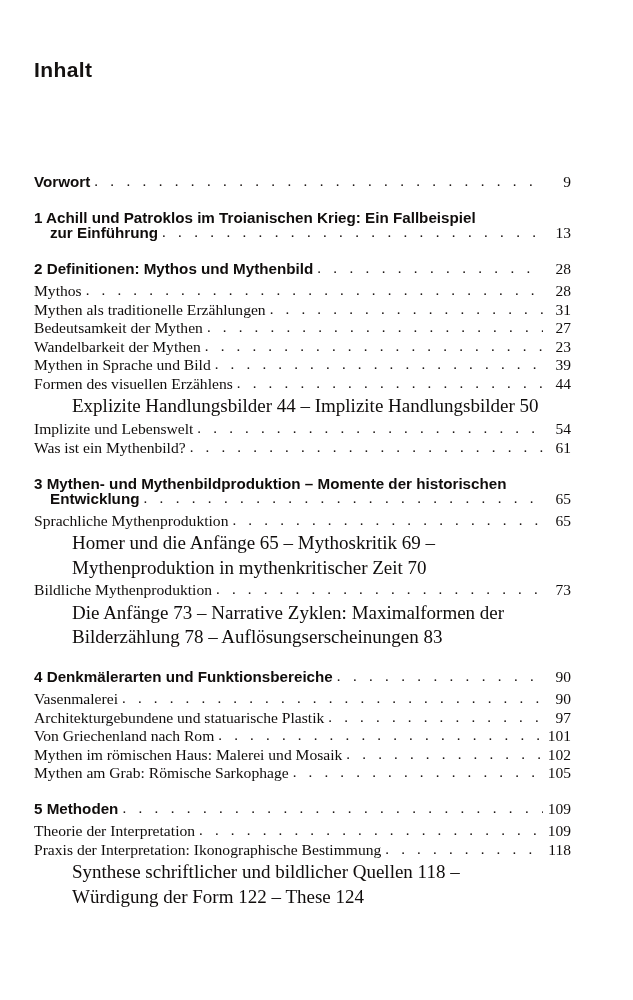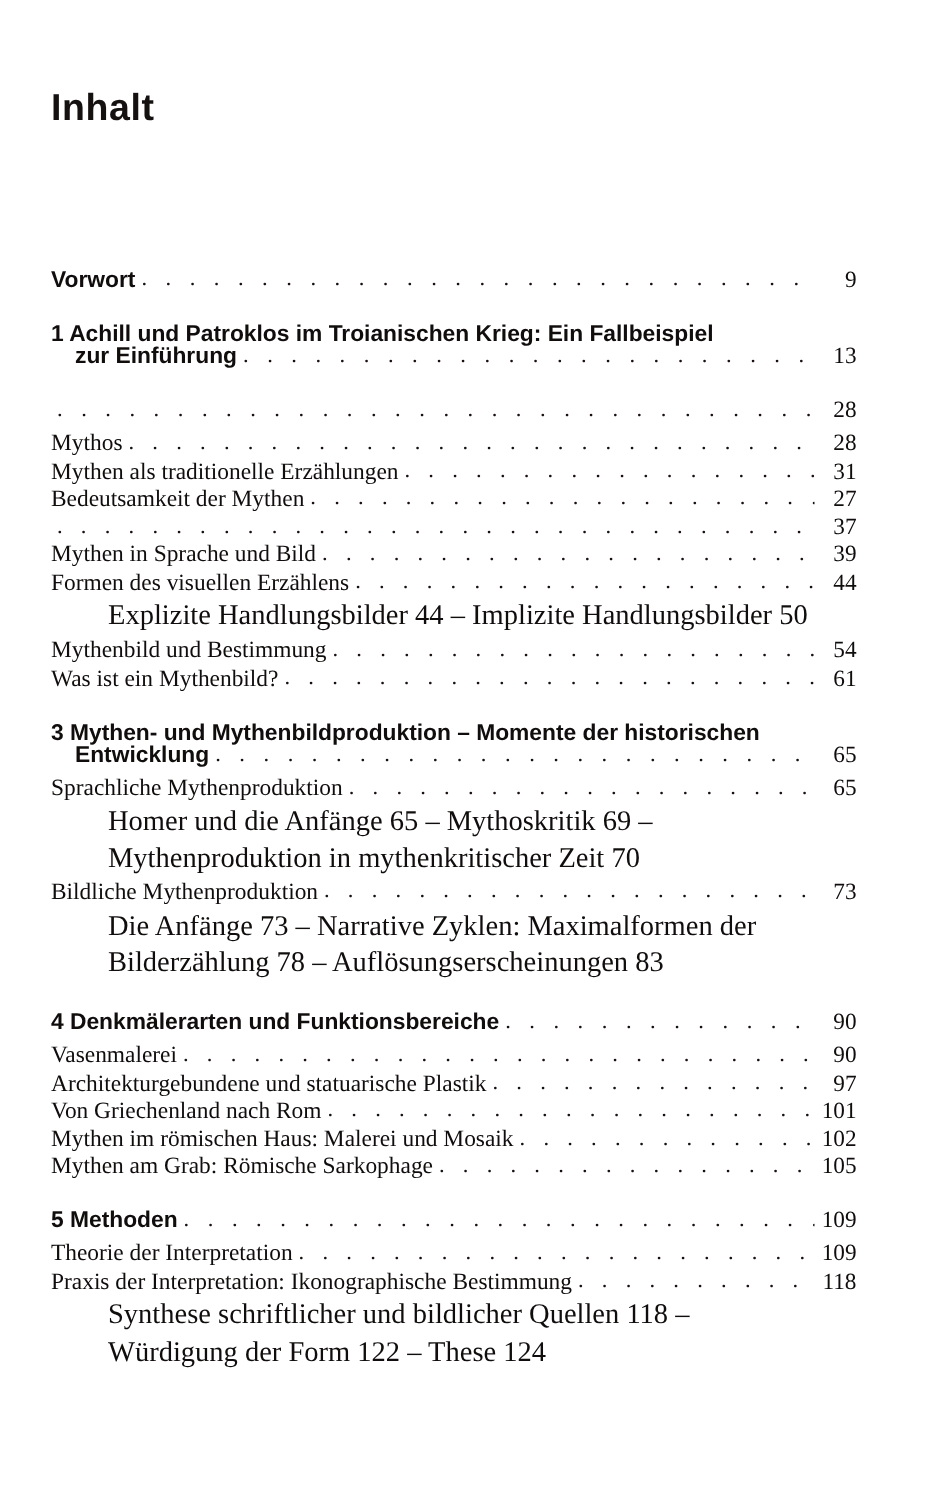--- a/index.html
+++ b/index.html
@@ -16,21 +16,21 @@
   }
   .page {
     position: relative;
     width: 633px;
     height: 1000px;
     box-sizing: border-box;
     padding: 0 62px 0 34px;
   }
   .page-title {
     font-family: "Liberation Sans", sans-serif;
-    font-size: 25px;
+    font-size: 21px;
     font-weight: 700;
     letter-spacing: 0.4px;
     margin: 0;
     padding-top: 58px;
     padding-left: 0;
     color: #141110;
   }
   .toc {
     margin-top: 92px;
     padding-left: 0;
@@ -127,55 +127,57 @@
       </div>
       <div class="entry lvl-chapter two-line">
         <span class="line1">1 Achill und Patroklos im Troianischen Krieg: Ein Fallbeispiel</span>
         <span class="line2">
           <span class="label">zur Einführung</span>
           <span class="leader">. . . . . . . . . . . . . . . . . . . . . . . . . . . . . . . . . . . . . . . . . . . . . . . . . . . . . . . . . . . . . . . . . . . . . . . .</span>
           <span class="page-num">13</span>
         </span>
       </div>
       <div class="entry lvl-chapter">
+        <span class="label">2 Definitionen: Mythos und Mythenbild</span>
         <span class="leader">. . . . . . . . . . . . . . . . . . . . . . . . . . . . . . . . . . . . . . . . . . . . . . . . . . . . . . . . . . . . . . . . . . . . . . . .</span>
         <span class="page-num">28</span>
       </div>
       <div class="entry lvl-section">
         <span class="label">Mythos</span>
         <span class="leader">. . . . . . . . . . . . . . . . . . . . . . . . . . . . . . . . . . . . . . . . . . . . . . . . . . . . . . . . . . . . . . . . . . . . . . . .</span>
         <span class="page-num">28</span>
       </div>
       <div class="entry lvl-section">
         <span class="label">Mythen als traditionelle Erzählungen</span>
         <span class="leader">. . . . . . . . . . . . . . . . . . . . . . . . . . . . . . . . . . . . . . . . . . . . . . . . . . . . . . . . . . . . . . . . . . . . . . . .</span>
         <span class="page-num">31</span>
       </div>
       <div class="entry lvl-section">
         <span class="label">Bedeutsamkeit der Mythen</span>
         <span class="leader">. . . . . . . . . . . . . . . . . . . . . . . . . . . . . . . . . . . . . . . . . . . . . . . . . . . . . . . . . . . . . . . . . . . . . . . .</span>
         <span class="page-num">27</span>
       </div>
       <div class="entry lvl-section">
-        <span class="leader">. . . . . . . . . . . . . . . . . . . . . . . . . . . . . . . . . . . . . . . . . . . . . . . . . . . . . . . . . . . . . . . . . . . . . . . .</span>
-        <span class="page-num">37</span>
+        <span class="label">Wandelbarkeit der Mythen</span>
+        <span class="leader">. . . . . . . . . . . . . . . . . . . . . . . . . . . . . . . . . . . . . . . . . . . . . . . . . . . . . . . . . . . . . . . . . . . . . . . .</span>
+        <span class="page-num">23</span>
       </div>
       <div class="entry lvl-section">
         <span class="label">Mythen in Sprache und Bild</span>
         <span class="leader">. . . . . . . . . . . . . . . . . . . . . . . . . . . . . . . . . . . . . . . . . . . . . . . . . . . . . . . . . . . . . . . . . . . . . . . .</span>
         <span class="page-num">39</span>
       </div>
       <div class="entry lvl-section">
         <span class="label">Formen des visuellen Erzählens</span>
         <span class="leader">. . . . . . . . . . . . . . . . . . . . . . . . . . . . . . . . . . . . . . . . . . . . . . . . . . . . . . . . . . . . . . . . . . . . . . . .</span>
         <span class="page-num">44</span>
       </div>
       <div class="lvl-note">Explizite Handlungsbilder 44 – Implizite Handlungsbilder 50</div>
       <div class="entry lvl-section">
-        <span class="label">Mythenbild und Bestimmung</span>
+        <span class="label">Implizite und Lebenswelt</span>
         <span class="leader">. . . . . . . . . . . . . . . . . . . . . . . . . . . . . . . . . . . . . . . . . . . . . . . . . . . . . . . . . . . . . . . . . . . . . . . .</span>
         <span class="page-num">54</span>
       </div>
       <div class="entry lvl-section">
         <span class="label">Was ist ein Mythenbild?</span>
         <span class="leader">. . . . . . . . . . . . . . . . . . . . . . . . . . . . . . . . . . . . . . . . . . . . . . . . . . . . . . . . . . . . . . . . . . . . . . . .</span>
         <span class="page-num">61</span>
       </div>
       <div class="entry lvl-chapter two-line">
         <span class="line1">3 Mythen- und Mythenbildproduktion – Momente der historischen</span>

